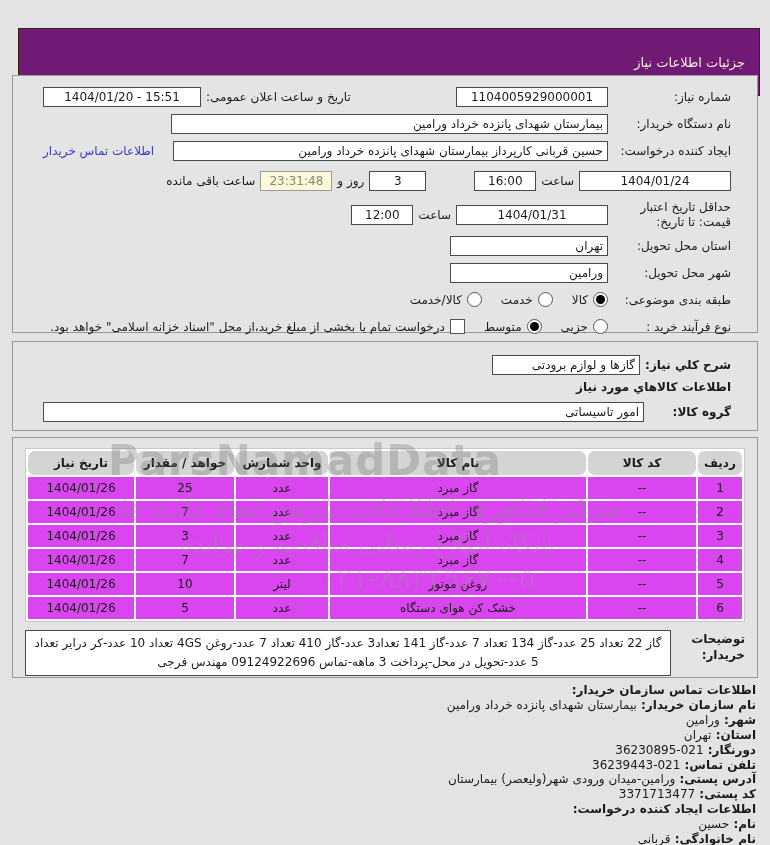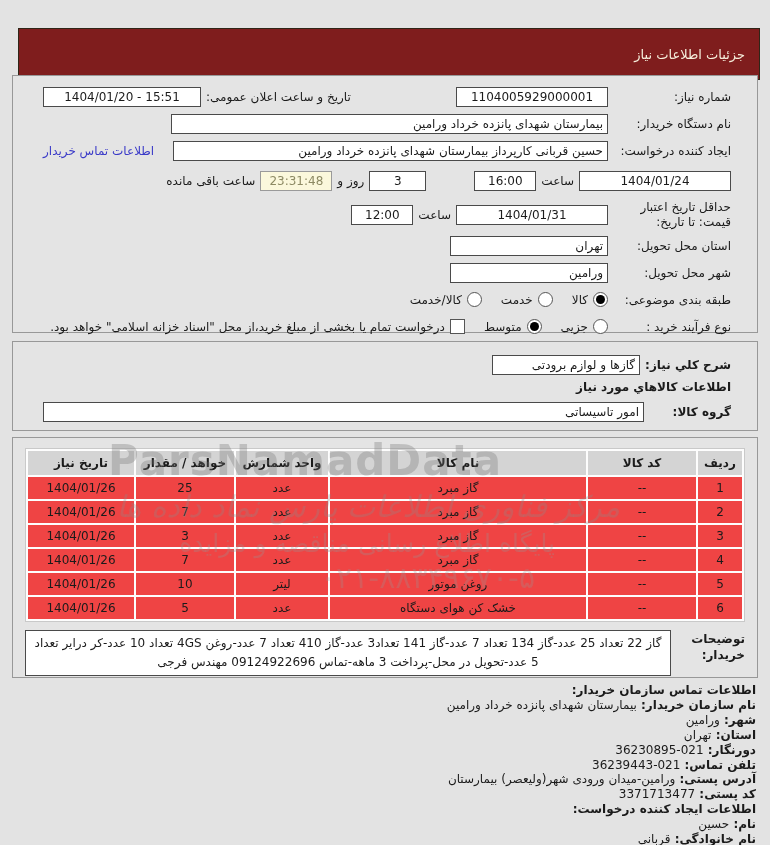--- a/index.html
+++ b/index.html
@@ -5,22 +5,22 @@
   html,body{margin:0;padding:0;}
   body{background:#ececec;}
   .page{
     position:relative; width:770px; height:845px; margin:0 auto;
     background:#e3e3e3; overflow:hidden; direction:rtl;
     font-family:"DejaVu Sans",sans-serif; font-size:12px; color:#1b1b1b;
   }
   
   .titlebar{
     position:absolute; top:28px; right:10px; left:18px; height:34px;
-    background:#7f1d1d; border:1px solid #2f2517; color:#f6efdc;
-    display:flex; align-items:center; padding:8px 14px; font-size:13px;
+    background:#701a75; border:1px solid #2f2517; color:#f6efdc;
+    display:flex; align-items:center; padding:16px 14px; font-size:13px;
   }
   
   .gbox{
     position:absolute; right:12px; left:12px;
     border:1px solid #989898; background:#e4e4e4;
   }
   .boxA{ top:75px;  height:258px; padding:6px 26px 6px 30px; box-sizing:border-box;}
   .boxB{ top:341px; height:90px;  padding:8px 26px 8px 30px; box-sizing:border-box;}
   .boxC{ top:437px; height:241px; padding:10px 12px 8px;     box-sizing:border-box;}
   .fr{ display:flex; align-items:center; min-height:25px; margin:2px 0; gap:5px;}
@@ -43,22 +43,22 @@
   }
   .link{ color:#3a3ac8; cursor:pointer; margin-right:14px; white-space:nowrap;}
   
   .radio{ position:relative; width:13px; height:13px; border:1px solid #555;
     border-radius:50%; background:#fff; display:inline-block; flex:none;}
   .radio.on::after{ content:""; position:absolute; inset:2px; background:#000; border-radius:50%;}
   .chk{ width:13px; height:13px; border:1px solid #555; background:#fff; display:inline-block; flex:none;}
   .optlbl{ margin-left:14px;}
   
   table.items{ width:100%; border-collapse:separate; border-spacing:2px; background:#fdfdfd; border:1px solid #c9c9c9;}
-  table.items th{ background:#d4d4d4; font-weight:bold; padding:5px 3px; font-size:12px; text-align:center;}
-  table.items td{ background:#ef4444; padding:4px 3px; text-align:center;}
+  table.items th{ background:#d4d4d4; font-weight:bold; padding:5px 3px; font-size:12px; text-align:center;border-radius:7px;}
+  table.items td{ background:#d946ef; padding:4px 3px; text-align:center;}
   .col-row{width:44px;} .col-code{width:108px;} .col-unit{width:92px;}
   .col-qty{width:98px;} .col-date{width:106px;}
   
   .notes{ display:flex; gap:8px; margin-top:8px; align-items:flex-start;}
   .notes .nlbl{ width:66px; font-weight:bold; line-height:1.3; padding-top:2px;}
   .notesbox{ flex:1; background:#fff; border:1px solid #4a4a4a; padding:3px 8px;
     text-align:center; line-height:1.55; min-height:38px;}
   
   .contact{ position:absolute; top:684px; right:14px; left:14px; line-height:1.16;}
   .cline{ margin:0 0 1px;}

